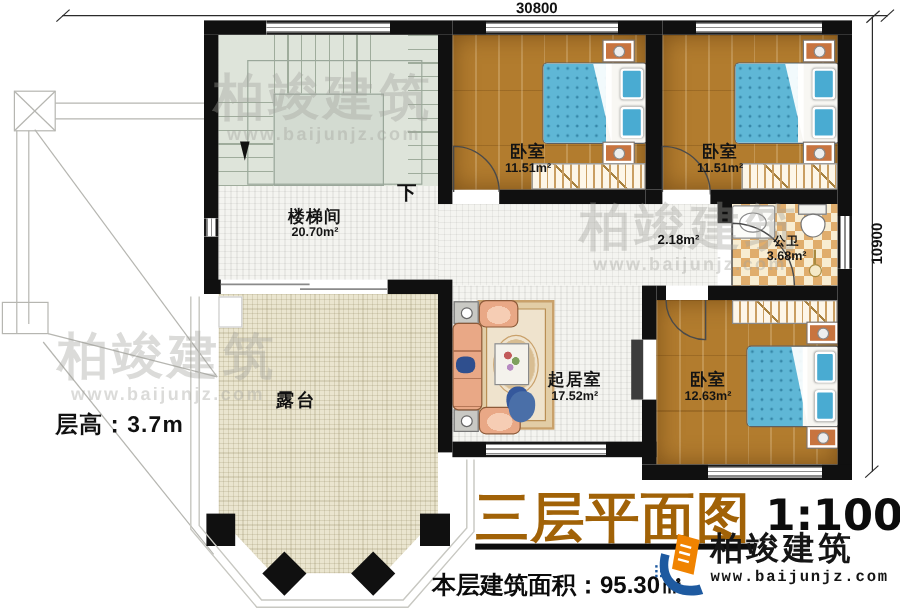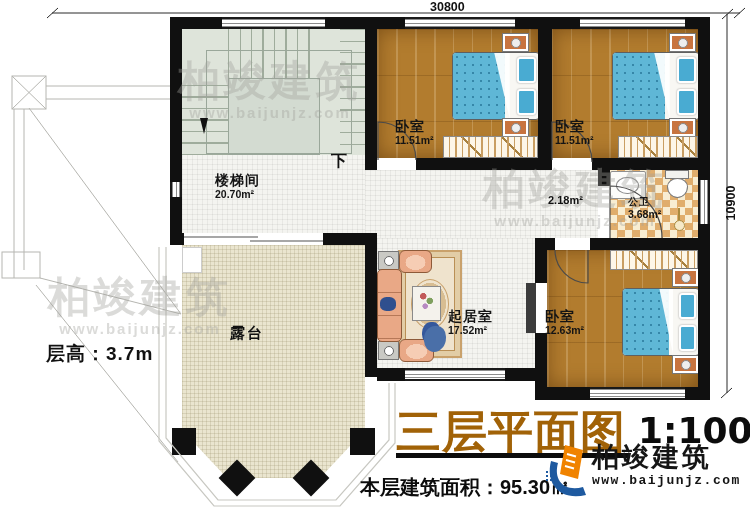--- a/index.html
+++ b/index.html
@@ -79,21 +79,21 @@
   .sinkc{position:absolute;z-index:3;background:#fcfcf9;border:1px solid #8f8f8f;border-radius:2px;}
   .sinkc::after{content:"";position:absolute;left:15%;top:18%;width:62%;height:60%;background:#fff;
                 border:1.5px solid #8a8a8a;border-radius:50%;}
   .wc{position:absolute;z-index:3;}
   .wc .tank{position:absolute;left:1px;top:0;width:22px;height:7px;background:#f2f2ee;border:1px solid #777;}
   .wc .bowl{position:absolute;left:3px;top:8px;width:19px;height:18px;background:#fff;border:1.5px solid #777;
             border-radius:50% 50% 50% 50%/42% 42% 58% 58%;}
   .drain{position:absolute;z-index:3;width:9px;height:9px;border:1.5px solid #a98a3f;border-radius:50%;background:#f5e9c8;}
   .drain::after{content:"";position:absolute;left:3px;top:-13px;width:1.5px;height:12px;background:#a98a3f;}
   
-  .rlabel{position:absolute;z-index:7;line-height:1.15;font-weight:bold;color:#141414;}
+  .rlabel{position:absolute;z-index:7;text-align:center;line-height:1.15;font-weight:bold;color:#141414;}
   .rname{font-size:14px;letter-spacing:1px;display:block;}
   .rname.sm{font-size:10px;}
   .rarea{font-size:10.5px;display:block;}
   .dimlab{position:absolute;z-index:7;font-size:12.5px;font-weight:bold;color:#111;}
   .downlab{position:absolute;z-index:7;font-size:16px;font-weight:bold;}
   .heightlab{position:absolute;z-index:7;font-size:19px;font-weight:bold;letter-spacing:1px;}
   .terracelab{position:absolute;z-index:7;font-size:15px;font-weight:bold;letter-spacing:2px;}
   .halllab{position:absolute;z-index:7;font-size:11px;font-weight:bold;}
   
   .wm{position:absolute;z-index:6;color:rgba(160,160,155,.38);font-weight:bold;text-align:center;pointer-events:none;}

